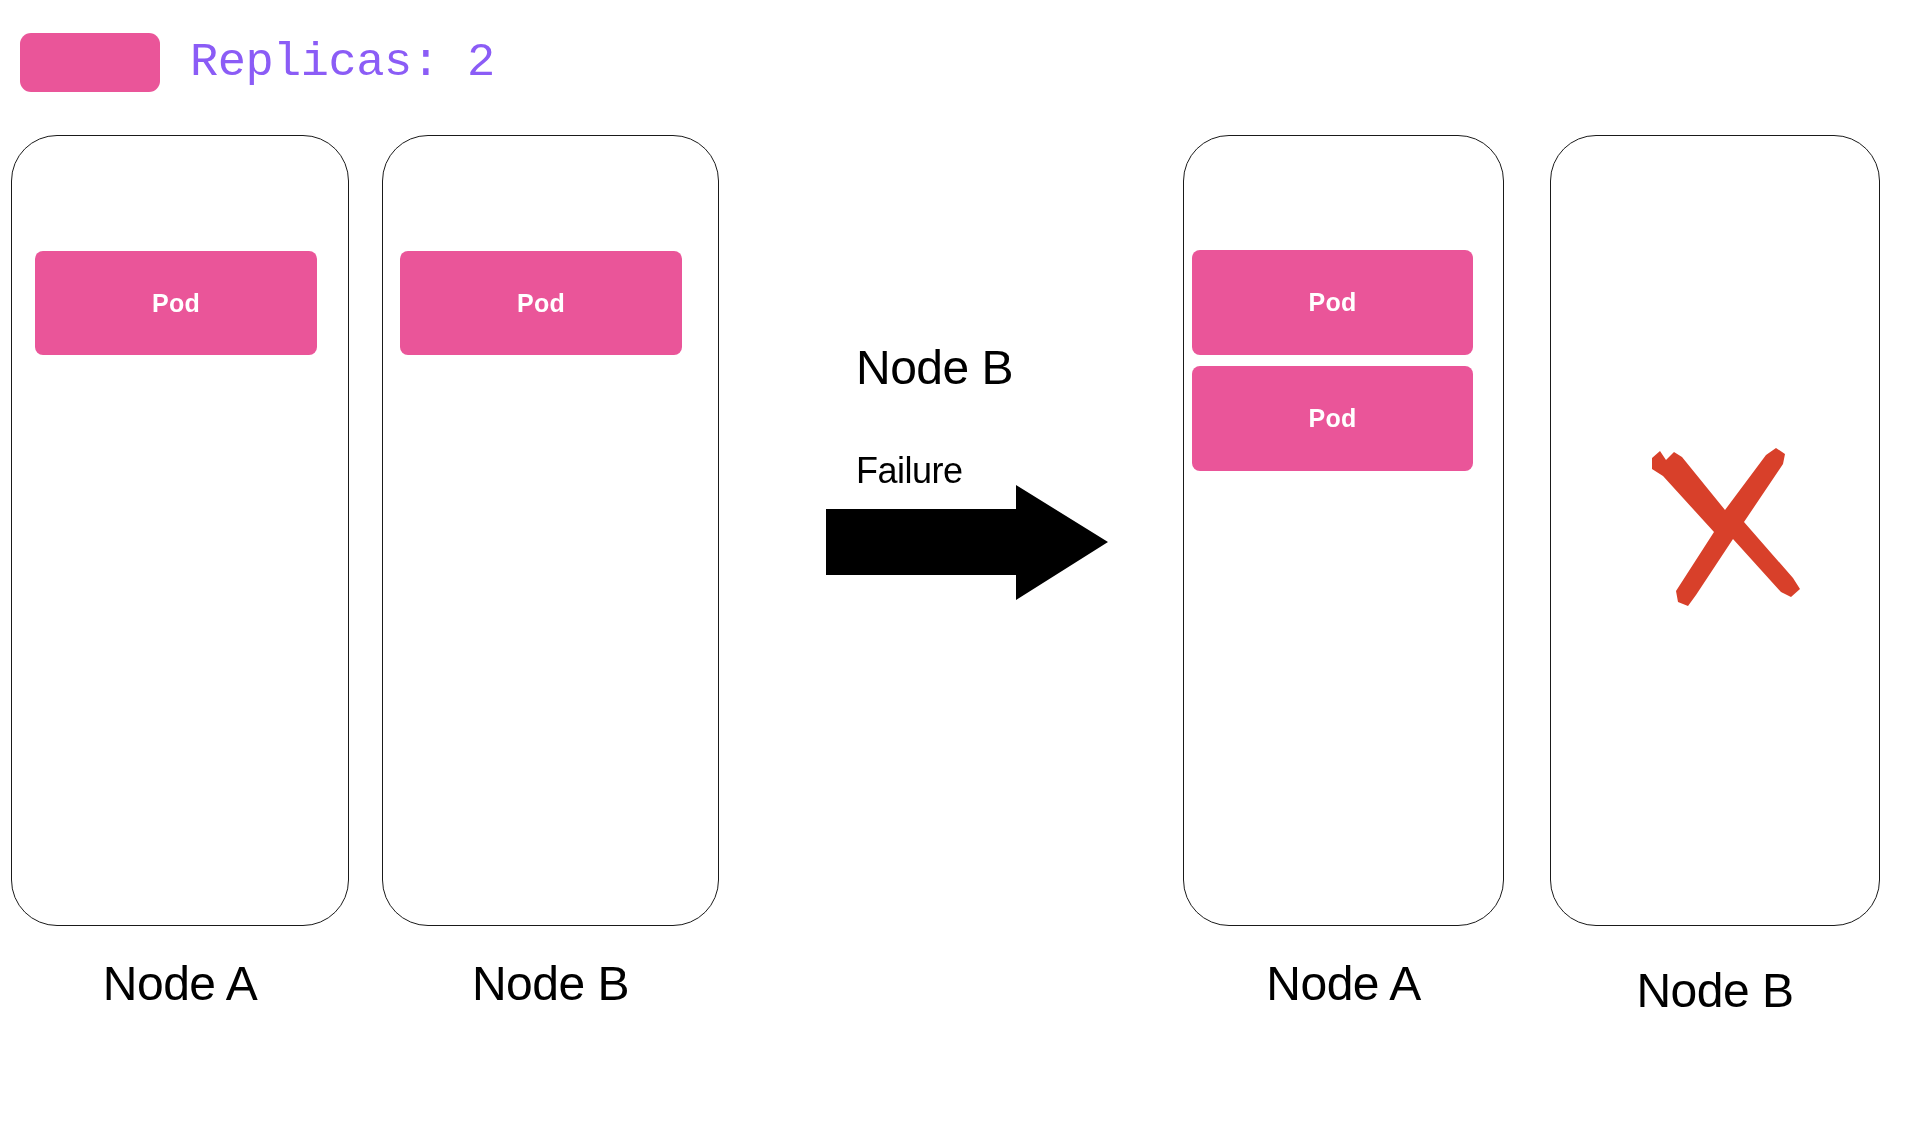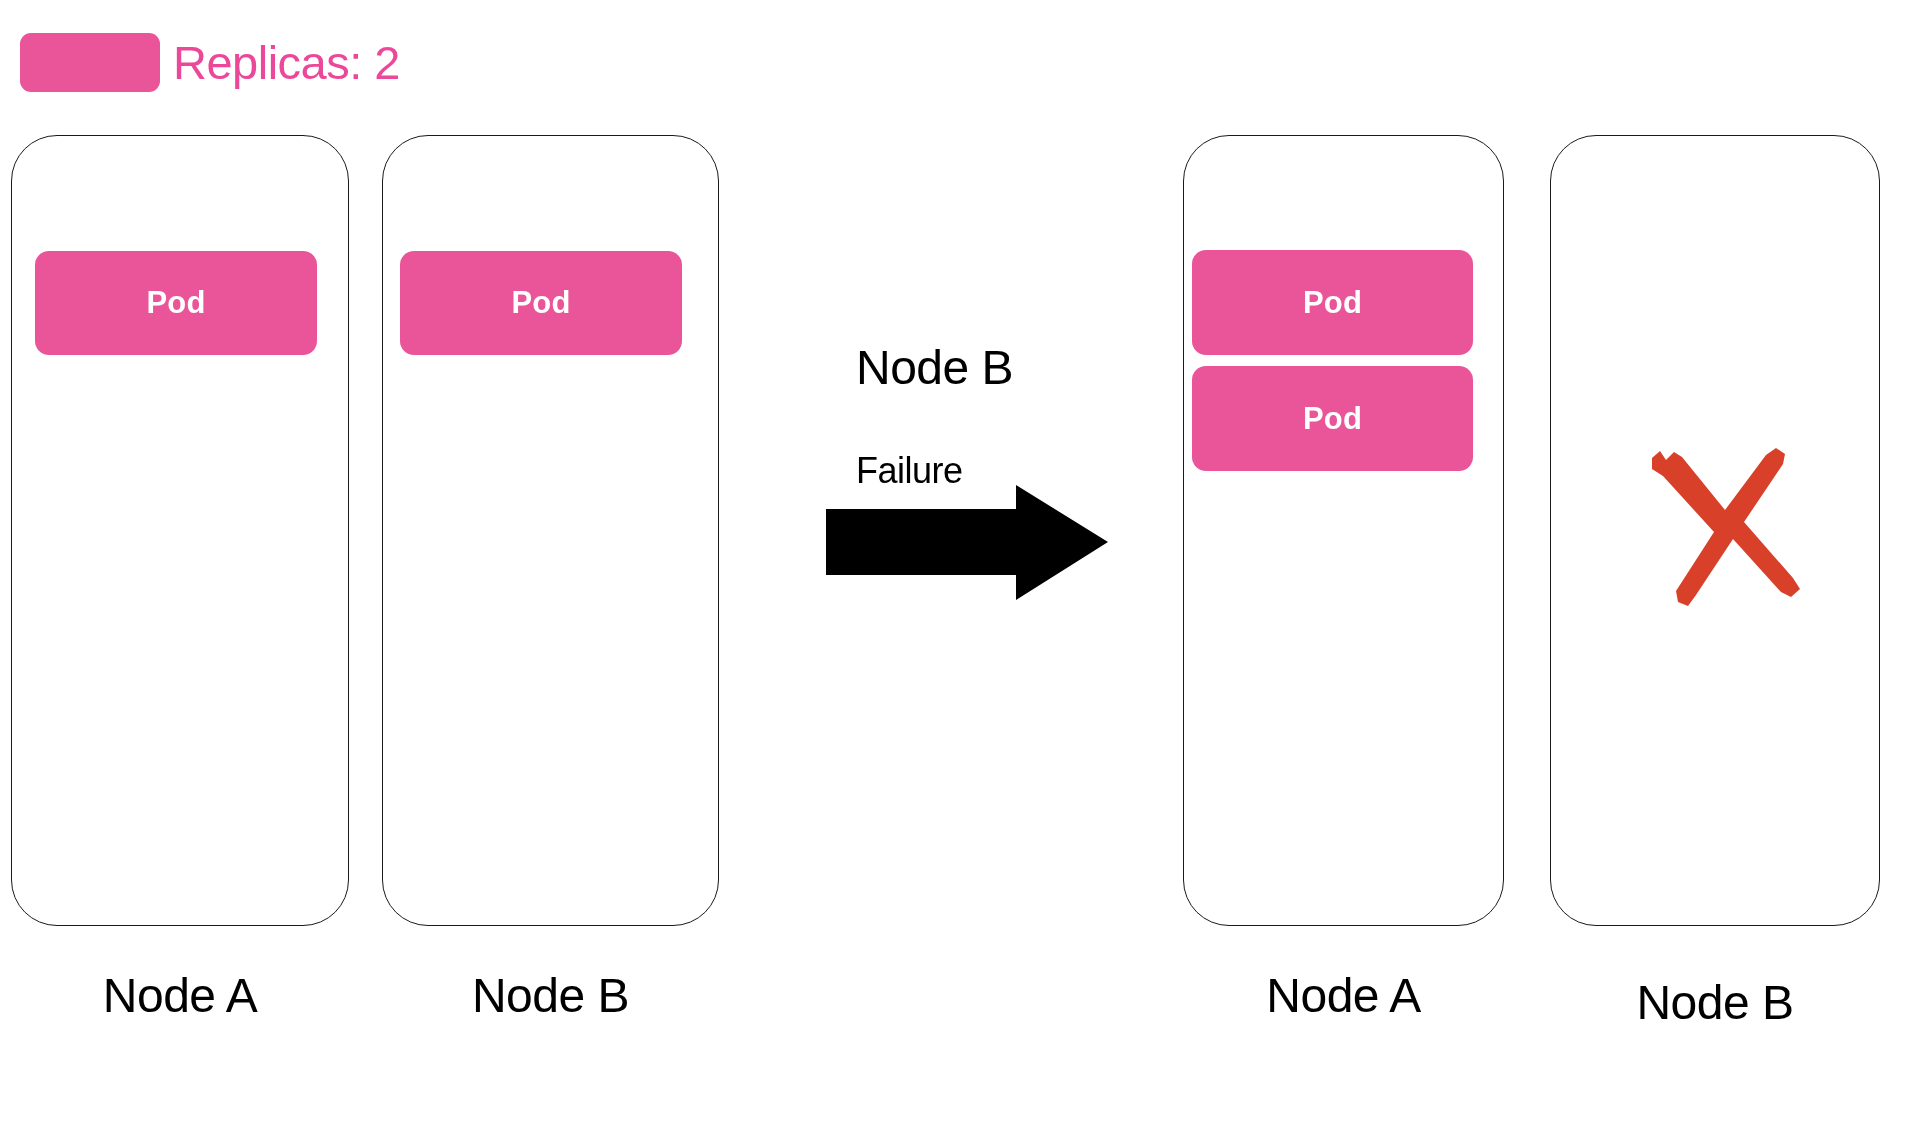--- a/index.html
+++ b/index.html
@@ -34,26 +34,27 @@
     align-items: center;
   }
   .legend-swatch {
     width: 140px;
     height: 59px;
     border-radius: 11px;
     background: #ea5599;
     flex: 0 0 auto;
   }
   .legend-label {
-    margin-left: 13px;
+    margin-left: 30px;
     font-size: 47px;
     line-height: 59px;
     letter-spacing: -0.5px;
     white-space: nowrap;
-    color: #ec4899;
+    color: #8b5cf6;
+    font-family: Liberation Mono, monospace;
   }
 
   
   .node-box {
     position: absolute;
     box-sizing: border-box;
     border: 1.6px solid #1a1a1a;
     border-radius: 46px;
     background: #ffffff;
   }
@@ -61,26 +62,26 @@
   .node-a-left  { left: 11px;   top: 135px; width: 338px; height: 791px; }
   .node-b-left  { left: 382px;  top: 135px; width: 337px; height: 791px; }
   .node-a-right { left: 1183px; top: 135px; width: 321px; height: 791px; }
   .node-b-right { left: 1550px; top: 135px; width: 330px; height: 791px; }
 
   
   .pod {
     position: absolute;
     box-sizing: border-box;
     background: #ea5599;
-    border-radius: 14px;
+    border-radius: 8px;
     display: flex;
     align-items: center;
     justify-content: center;
     color: #ffffff;
-    font-size: 31px;
+    font-size: 25px;
     font-weight: bold;
     letter-spacing: 0.2px;
   }
   .pod-a1      { left: 35px;   top: 251px; width: 282px; height: 104px; }
   .pod-b1      { left: 400px;  top: 251px; width: 282px; height: 104px; }
   .pod-ra1     { left: 1192px; top: 250px; width: 281px; height: 105px; }
   .pod-ra2     { left: 1192px; top: 366px; width: 281px; height: 105px; }
 
   
   .transition-line1 {
@@ -121,21 +122,20 @@
   .x-mark svg { display: block; }
 
   
   .caption {
     position: absolute;
     font-size: 48px;
     line-height: 58px;
     letter-spacing: -0.5px;
     white-space: nowrap;
     text-align: center;
-    margin-top: 12px;
   }
   .cap-a-left  { left: 11px;   top: 955px;  width: 338px; }
   .cap-b-left  { left: 382px;  top: 955px;  width: 337px; }
   .cap-a-right { left: 1183px; top: 955px;  width: 321px; }
   .cap-b-right { left: 1550px; top: 962px;  width: 330px; }
   .cap-b-right-2 { left: 1550px; top: 1058px; width: 330px; }
 </style>
 </head>
 <body>
 

